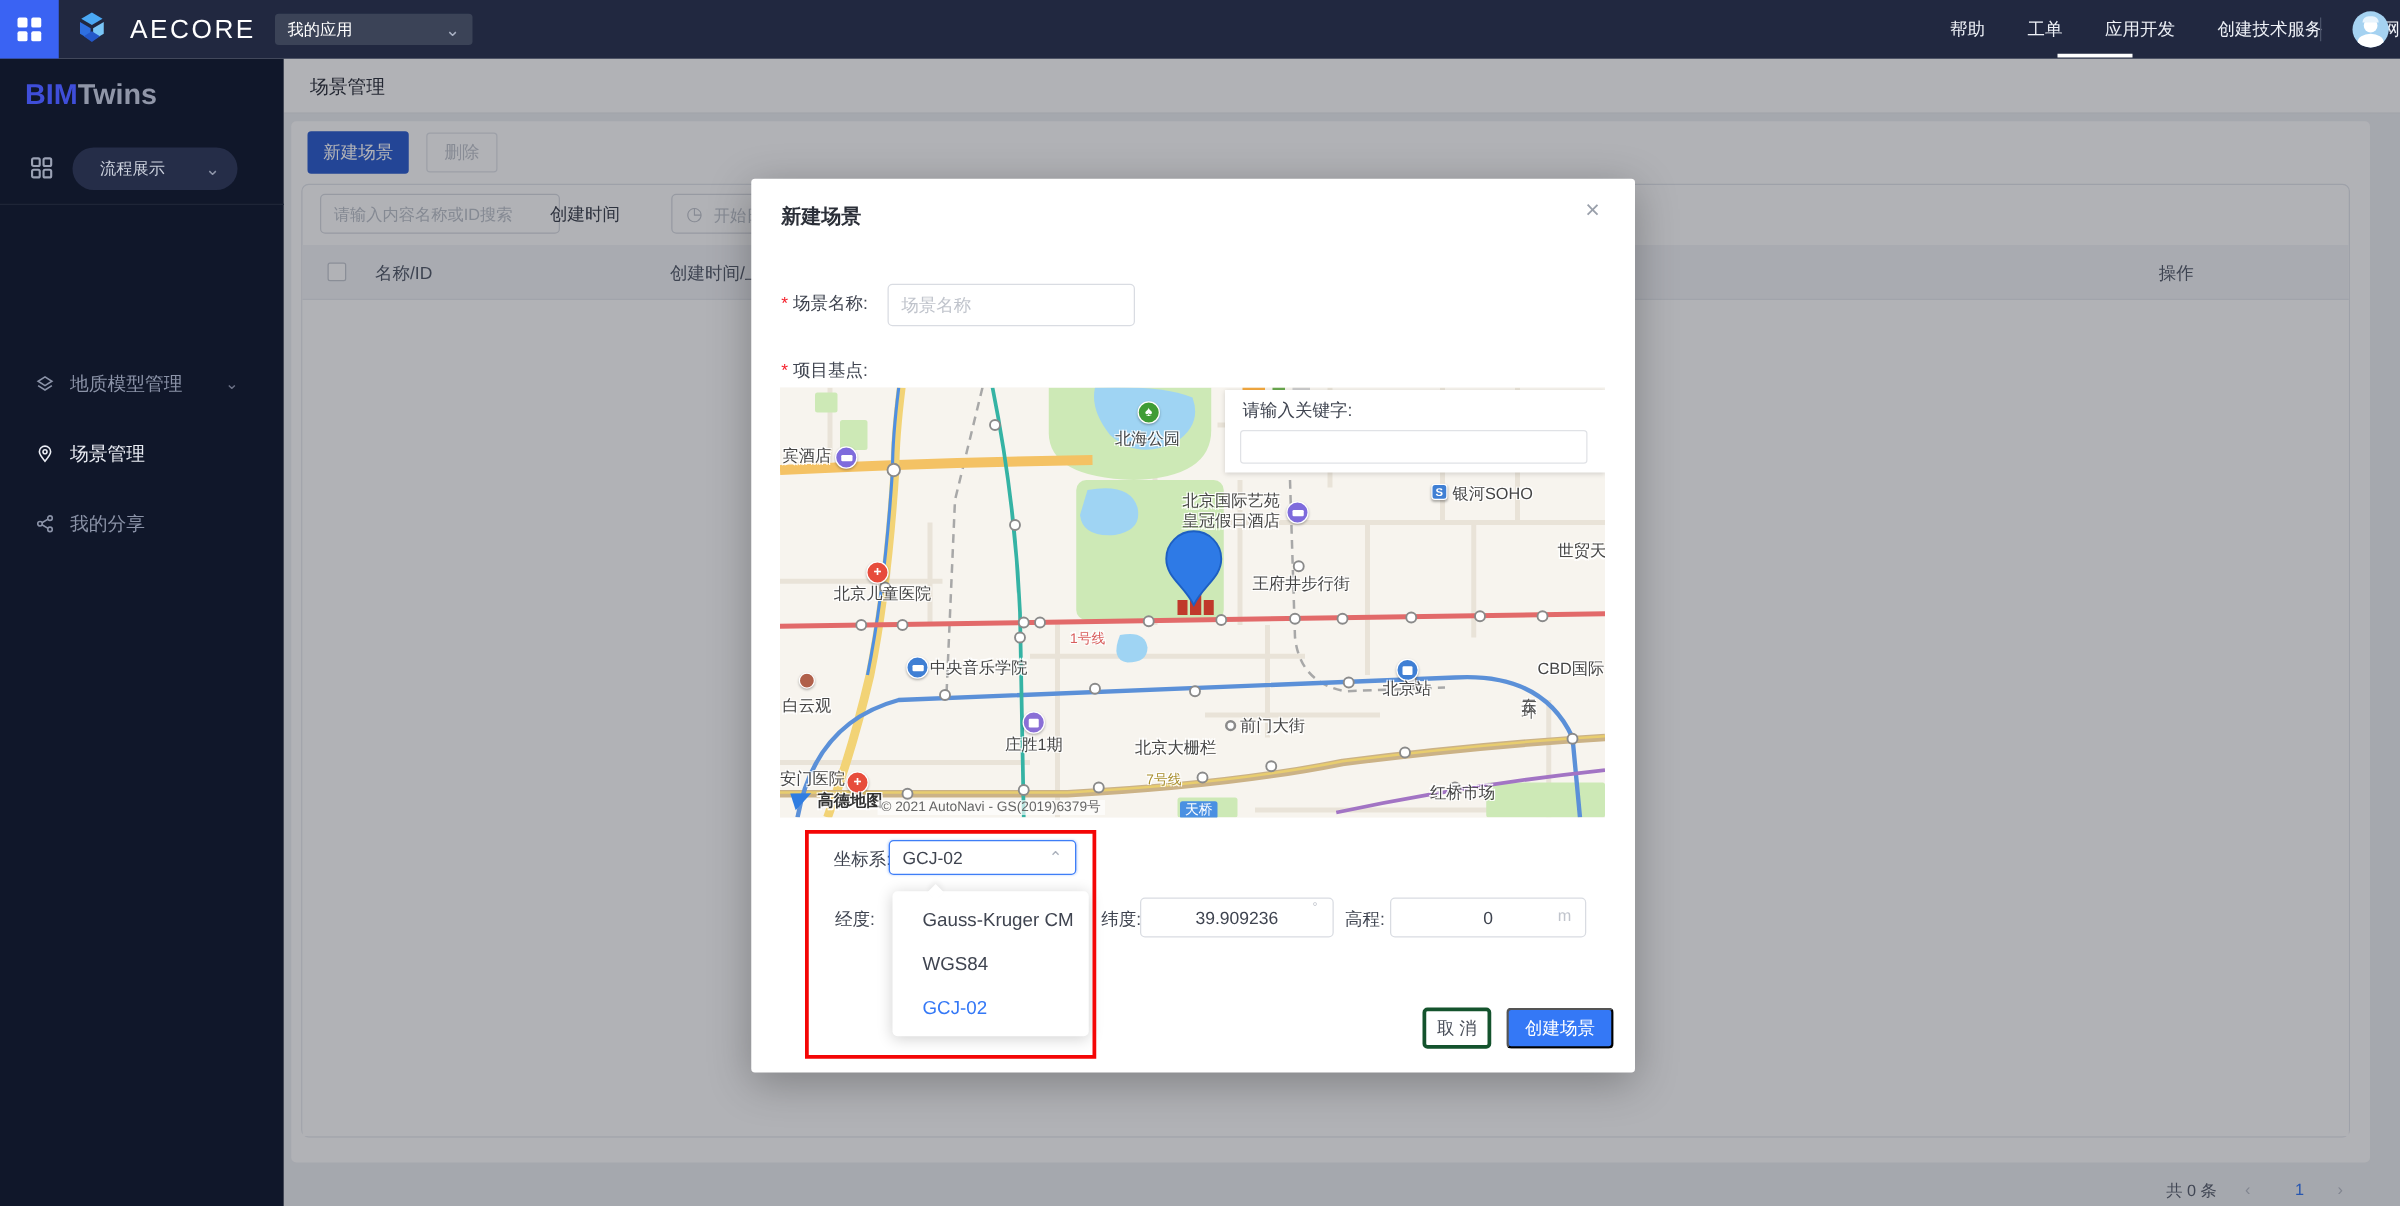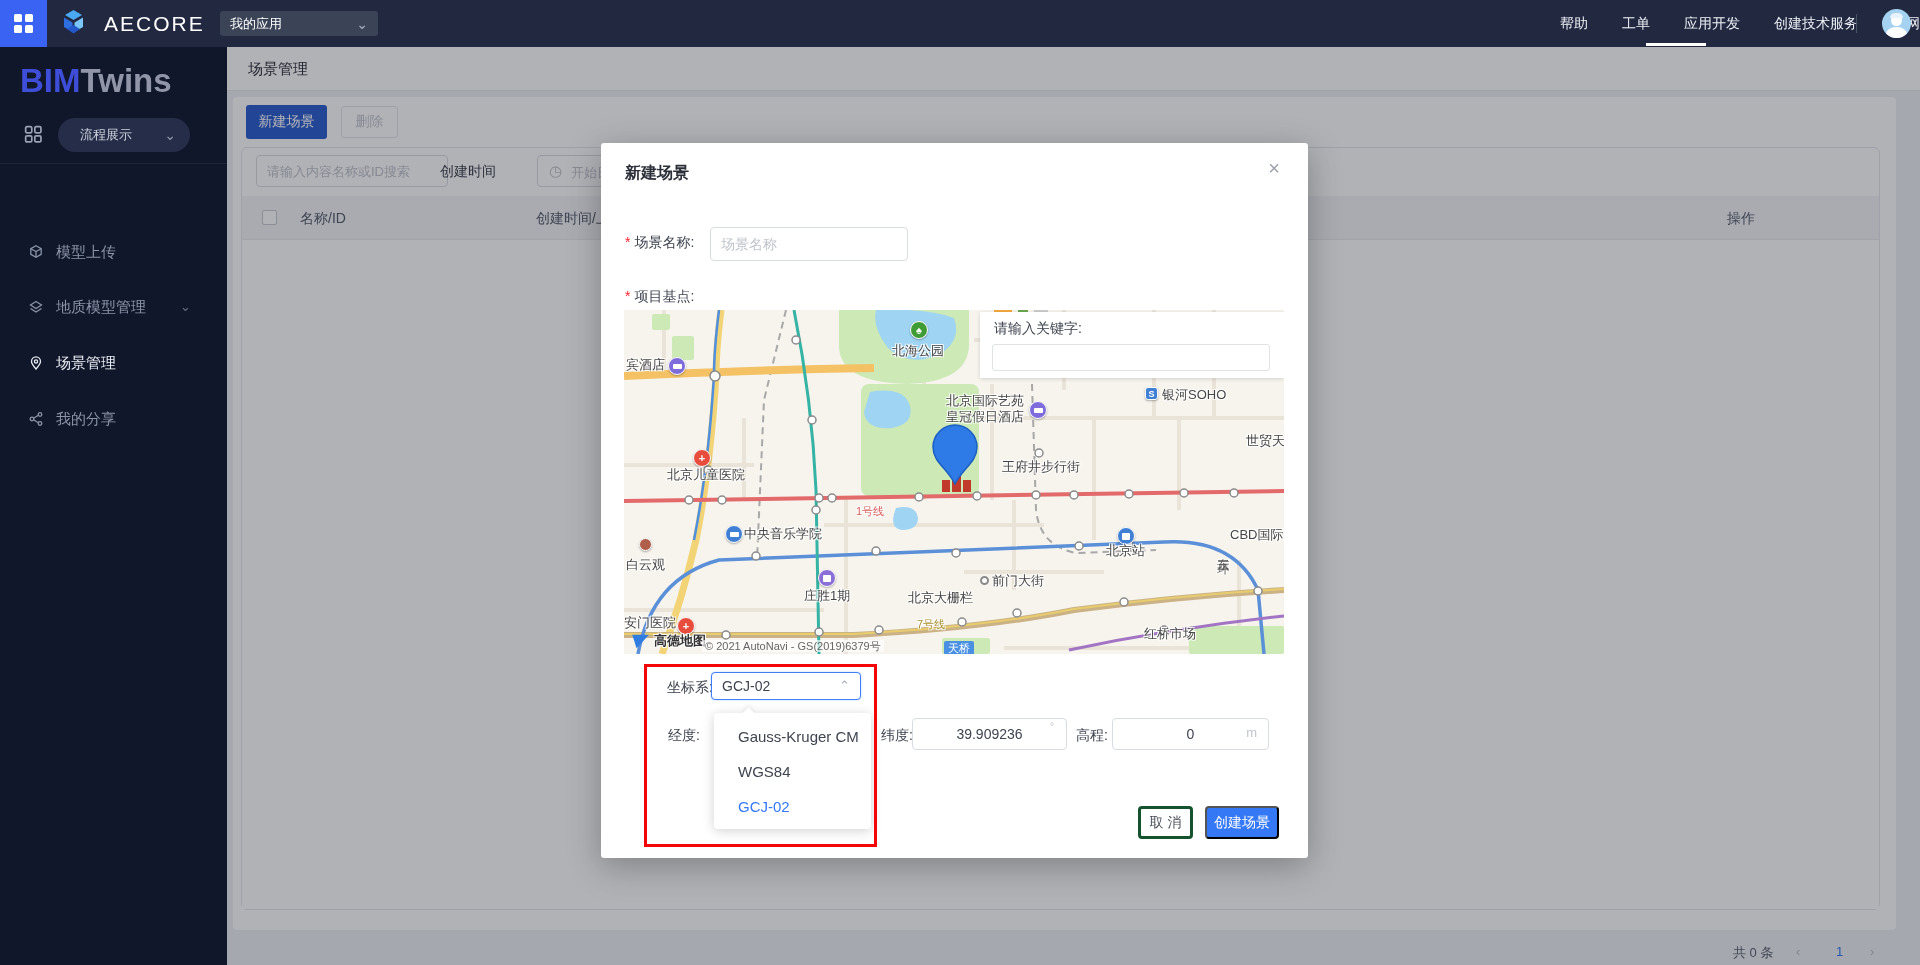--- a/index.html
+++ b/index.html
@@ -20,21 +20,21 @@
   .topnav .nav-item { margin-right:34px; cursor:pointer; position:relative; white-space:nowrap; }
   .nav-underline { position:absolute; left:1646px; top:43px; width:60px; height:3px; background:#fff; }
   .topbar .vdiv { position:absolute; left:1856px; top:14px; width:1px; height:19px; background:#4a5268; }
   .avatar { position:absolute; left:1882px; top:9px; width:29px; height:29px; border-radius:50%; background:#a5d2f1; overflow:hidden; cursor:pointer; }
   .avatar .head { position:absolute; left:9px; top:6px; width:11px; height:11px; border-radius:50%; background:#fff; }
   .avatar .body { position:absolute; left:4px; top:18px; width:21px; height:14px; border-radius:50% 50% 0 0; background:#fff; }
   .avatar .helm { position:absolute; left:8px; top:4px; width:13px; height:5px; border-radius:6px 6px 0 0; background:#e8f4fd; }
 
   
   .sidebar { position:absolute; left:0; top:47px; width:227px; height:918px; background:#10172a; z-index:40; }
-  .sidelogo { position:absolute; left:20px; top:15px; font-size:33px; font-weight:bold; letter-spacing:0; }
+  .sidelogo { position:absolute; left:20px; top:15px; font-size:23px; font-weight:bold; letter-spacing:0; }
   .sidelogo .b { color:#3f4ed9; } .sidelogo .t { color:#9096a8; }
   .procrow { position:absolute; left:0; top:71px; width:227px; height:34px; }
   .procicon { position:absolute; left:22px; top:5px; color:#9aa1b4; }
   .procpill { position:absolute; left:58px; top:0; width:132px; height:34px; background:#252d48; border-radius:17px; display:flex; align-items:center; padding:0 14px 0 22px; color:#ccd1dd; font-size:13px; cursor:pointer; }
   .procpill .chev { margin-left:auto; color:#8f96aa; font-size:14px; line-height:10px; }
   .sidediv { position:absolute; left:0; top:116px; width:227px; height:1px; background:#1e2537; }
   .sitem { position:absolute; left:0; width:227px; height:40px; color:#8b93a8; font-size:15px; display:flex; align-items:center; cursor:pointer; }
   .sitem svg { position:absolute; left:27px; }
   .sitem .lbl { position:absolute; left:56px; white-space:nowrap; }
   .sitem.active { color:#e9ecf3; }
@@ -158,27 +158,20 @@
             <rect x="10.5" y="10.5" width="5" height="5" rx="1"></rect>
         </svg>
       </span>
       <div class="procpill">
         <span>流程展示</span>
         <span class="chev">⌄</span>
       </div>
     </div>
     <div class="sidediv"></div>
 
-    <div class="sitem" style="top:185px;">
-      <svg width="18" height="18" viewBox="0 0 18 18" fill="none" stroke="currentColor" stroke-width="1.3">
-        <path d="M9,2.8 L14.2,5.7 V11.3 L9,14.2 L3.8,11.3 V5.7 Z"></path>
-          <path d="M3.8,5.7 L9,8.5 L14.2,5.7 M9,8.5 V14.2"></path>
-      </svg>
-      <span class="lbl">模型上传</span>
-    </div>
     <div class="sitem" style="top:240px;">
       <svg width="18" height="18" viewBox="0 0 18 18" fill="none" stroke="currentColor" stroke-width="1.3">
         <path d="M9,3.5 L14.5,7 L9,10.5 L3.5,7 Z"></path>
           <path d="M3.5,10.5 L9,14 L14.5,10.5"></path>
       </svg>
       <span class="lbl">地质模型管理</span>
       <span class="subchev">⌄</span>
     </div>
     <div class="sitem active" style="top:296px;">
       <svg width="18" height="18" viewBox="0 0 18 18" fill="none" stroke="currentColor" stroke-width="1.3">
@@ -412,18 +405,18 @@
       <input value="39.909236" style="">
       <span class="deg">°</span>
     </div>
     <div class="mlabel" style="left:475px; top:584px;">高程:</div>
     <div class="numwrap" style="left:511px; top:575px; width:157px; height:32px;">
       <input value="0" style="">
       <span class="unit">m</span>
     </div>
 
     <button class="mbtn ghost" style="left:537px; top:663px; width:55px; height:33px;">取 消</button>
-    <button class="mbtn blue" style="left:604px; top:663px; width:74px; height:33px;">创建场景</button>
+    <button class="mbtn blue" style="left:604px; top:663px; width:86px; height:33px;">创建场景</button>
   </div>
 
   <div class="annot"></div>
 
 </div>
 
 </body></html>

